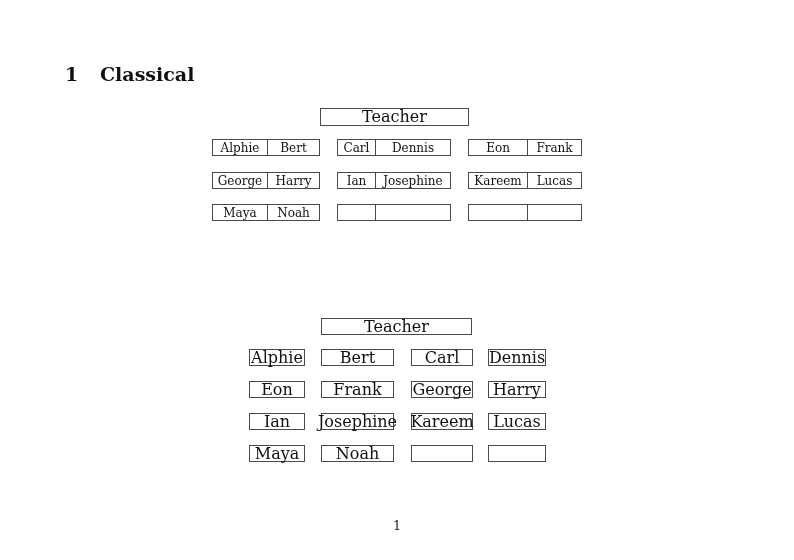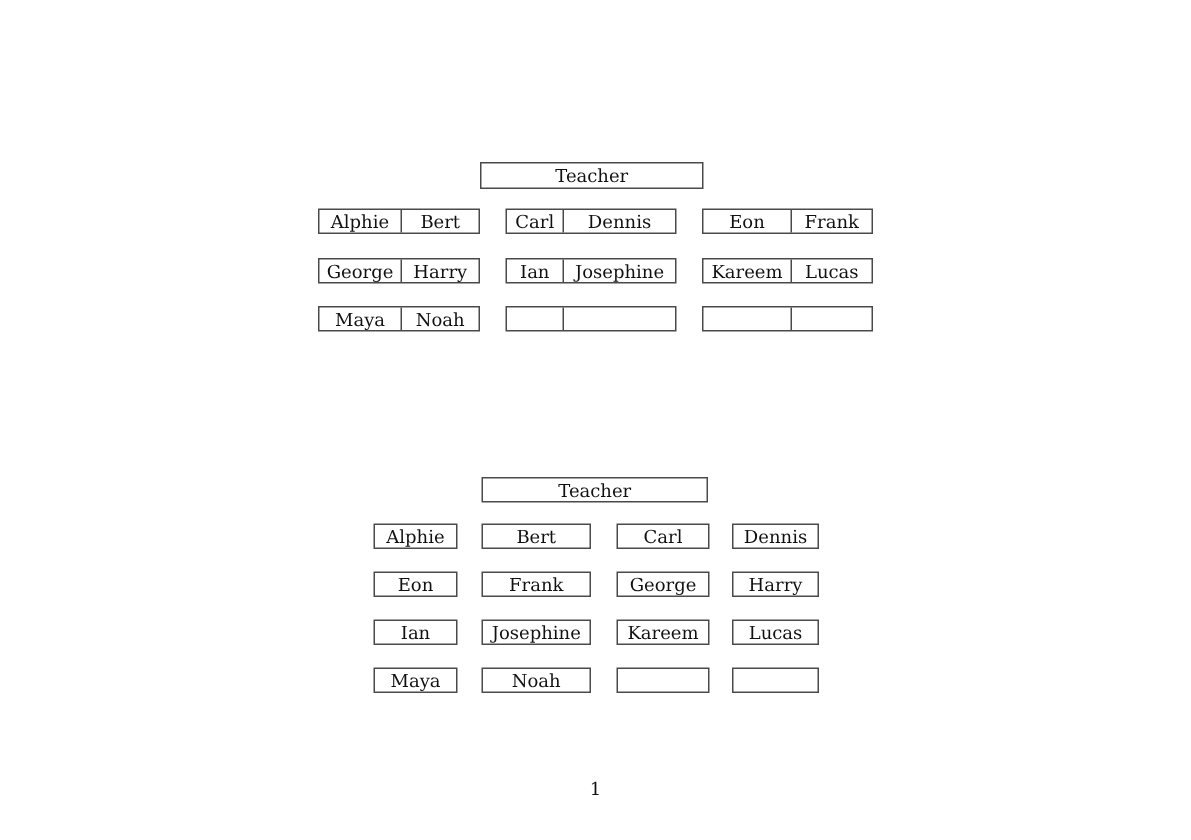--- a/index.html
+++ b/index.html
@@ -29,21 +29,21 @@
     width: 35px;
   }
   .box {
     position: absolute;
     box-sizing: border-box;
     height: 17px;
     border: 1px solid #4a4a4a;
     display: flex;
     align-items: center;
     justify-content: center;
-    font-size: 12px;
+    font-size: 16px;
     line-height: 1;
     white-space: nowrap;
   }
   .teacher1 { left: 320px; top: 108px; width: 149px; height: 18px; }
   .teacher2 { left: 321px; top: 318px; width: 151px; }
   .desk {
     position: absolute;
     box-sizing: border-box;
     height: 17px;
     border: 1px solid #4a4a4a;
@@ -84,20 +84,23 @@
     text-align: center;
     font-size: 12px;
     line-height: 1;
   }
 </style>
 </head>
 <body>
 
 <div class="page">
 
+  <div class="heading" style="top:65px">
+    <span class="hnum">1</span><span class="htitle">Classical</span>
+  </div>
 
   <div class="box teacher1">Teacher</div>
 
   <div class="desk d1 cr1">
     <span class="cell c1l">Alphie</span>
     <span class="cell c1r last">Bert</span>
   </div>
   <div class="desk d2 cr1">
     <span class="cell c2l">Carl</span>
     <span class="cell c2r last">Dennis</span>

